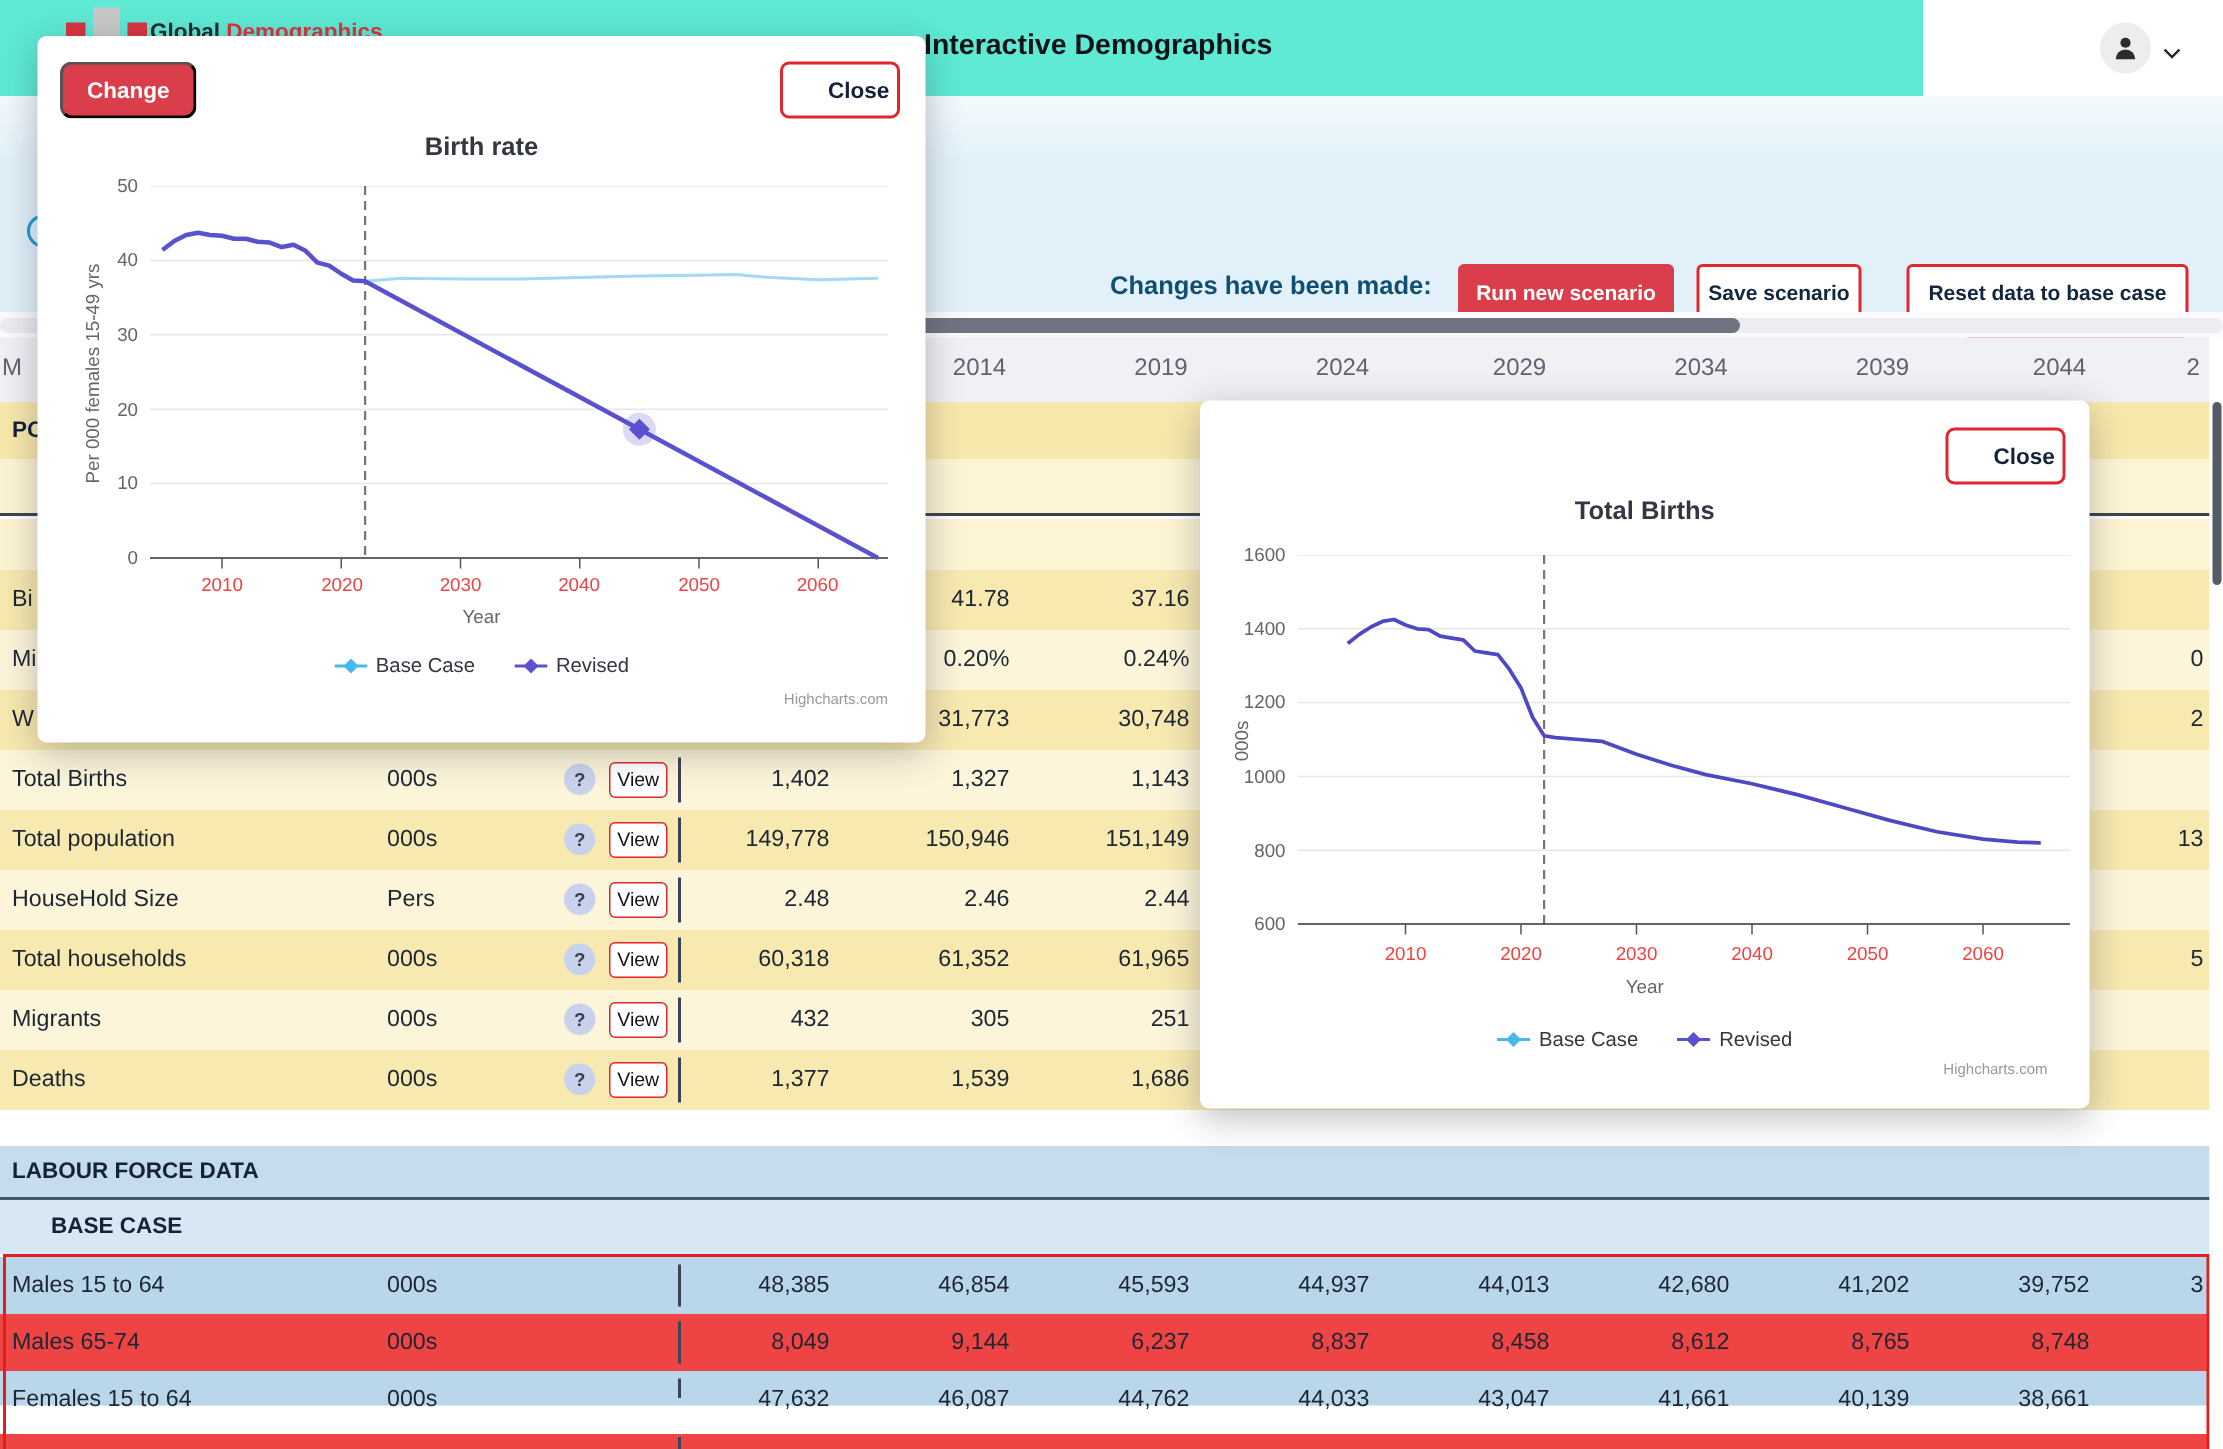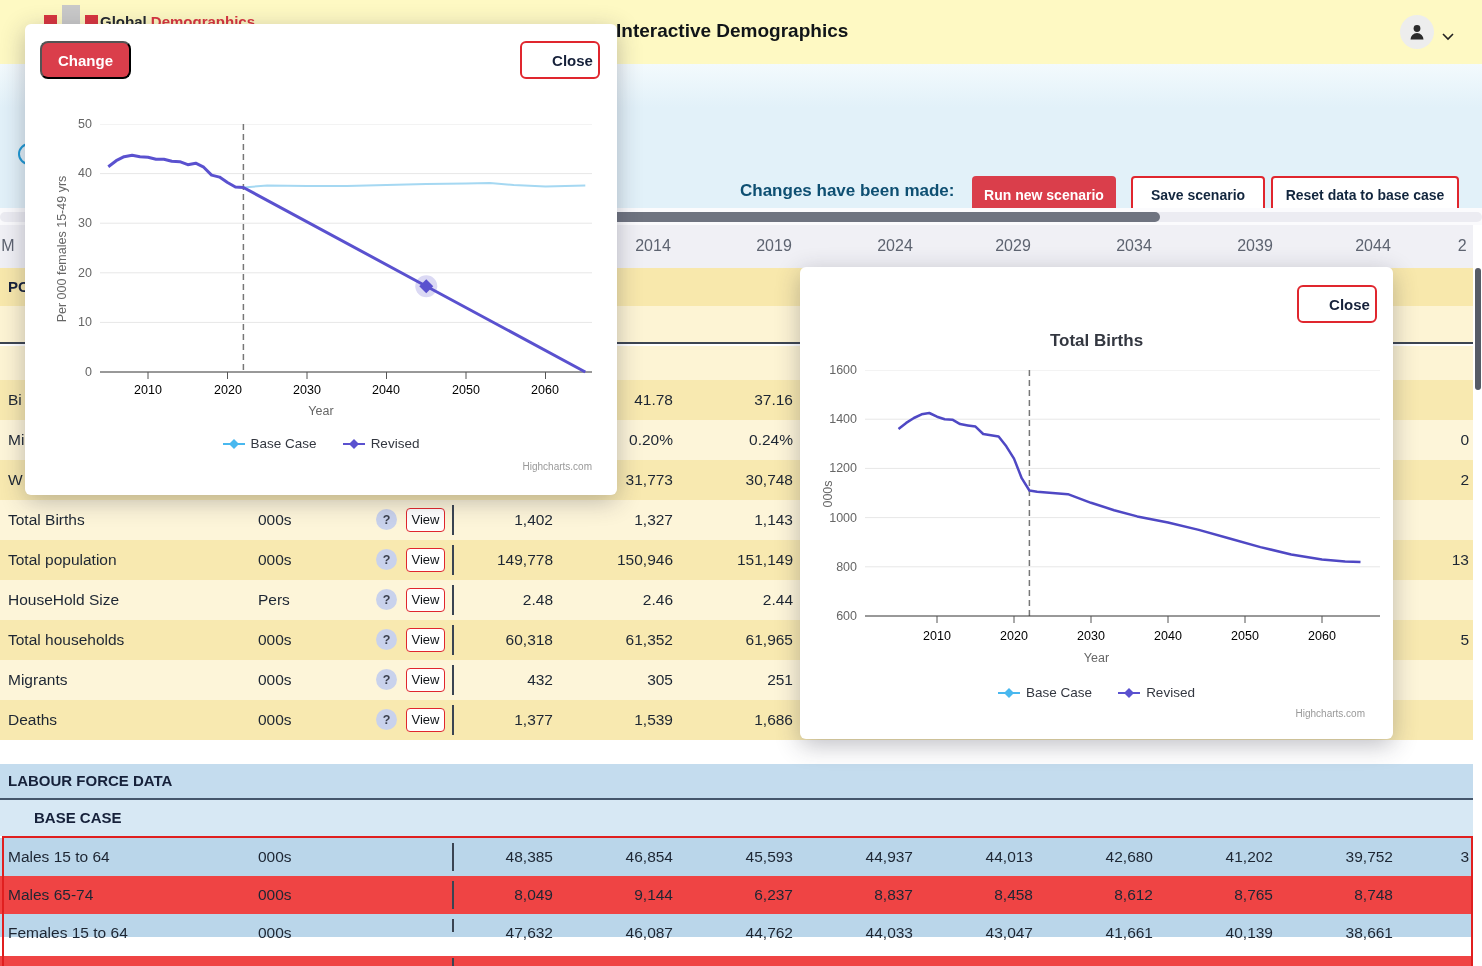--- a/index.html
+++ b/index.html
@@ -2,39 +2,39 @@
 <html><head>
 <meta charset="utf-8">
 <style>
   * { margin:0; padding:0; box-sizing:border-box; }
   html,body { width:1482px; height:966px; }
   body { position:relative; overflow:hidden; background:#fff;
          font-family:"Liberation Sans", sans-serif; color:#1d2633; }
   .abs { position:absolute; }
 
   
-  .app-header { position:absolute; left:0; top:0; width:1482px; height:64px; background:#fef9c3; }
+  .app-header { position:absolute; left:0; top:0; width:1282px; height:64px; background:#5eead4; }
   .logo-bar { position:absolute; }
   .logo-text { position:absolute; left:100px; top:13px; font-size:15px; font-weight:bold; color:#23272e; white-space:nowrap; }
   .logo-text b { color:#d8353f; }
   .page-title { position:absolute; left:616px; top:20px; font-size:19px; font-weight:bold; color:#101418; }
   .avatar { position:absolute; left:1400px; top:15px; width:34px; height:34px; border-radius:50%; background:#ededed; display:flex; align-items:center; justify-content:center; }
   .hdr-chev { position:absolute; left:1442px; top:27px; }
 
   
   .banner { position:absolute; left:0; top:64px; width:1482px; height:144px;
             background:linear-gradient(#f3fafd, #e2f1f9 30%); }
   .blue-arc { position:absolute; left:18px; top:79px; width:22px; height:22px; border:2.5px solid #1f9ad6; border-radius:50%; background:transparent; }
   .changes-label { position:absolute; left:740px; top:117px; font-size:17px; font-weight:bold; color:#0e4f72; }
   .btn { position:absolute; display:flex; align-items:center; justify-content:center; cursor:pointer;
          font-weight:bold; font-size:14px; border-radius:4px; white-space:nowrap; }
   .btn-red { background:#da3e4b; color:#fff; border:none; }
   .btn-outline { background:#fff; color:#12263e; border:2px solid #e0262e; }
   .btn-run { left:972px; top:112px; width:144px; height:37px; }
-  .btn-save { left:1131px; top:112px; width:134px; height:37px; }
+  .btn-save { left:1131px; top:112px; width:110px; height:37px; }
   .btn-reset { left:1271px; top:112px; width:188px; height:37px; }
   .btn-download { left:1310px; top:160px; width:147px; height:36px; font-size:13.5px; gap:7px; }
 
   
   .hscroll-zone { position:absolute; left:0; top:208px; width:1482px; height:17px; background:#fbfbfd; }
   .hscroll-track { position:absolute; left:0; top:4px; width:1482px; height:10px; background:#ececf2; border-radius:5px; }
   .hscroll-thumb { position:absolute; left:300px; top:4px; width:860px; height:10px; background:#6f7480; border-radius:5px; }
 
   
   .row { position:absolute; left:0; width:1473px; }
@@ -69,21 +69,21 @@
   .redbox { position:absolute; left:2px; top:836px; width:1471px; height:140px; border:2px solid #e01f1f; }
 
   
   .modal { position:absolute; background:#fff; border-radius:6px; box-shadow:0 6px 24px rgba(40,40,60,.30); }
   .modal-birth { left:25px; top:24px; width:592px; height:471px; }
   .modal-total { left:800px; top:267px; width:593px; height:472px; }
   .btn-change { background:#da3e4b; color:#fff; border-radius:8px; font-size:15px; }
   .btn-close  { background:#fff; color:#16213a; border:2px solid #e0262e; border-radius:6px; font-size:15px;padding-left:25px; }
   .chart-title { position:absolute; width:100%; text-align:center; font-size:17px; font-weight:bold; color:#333740; }
   .ytick { position:absolute; width:38px; text-align:right; font-size:12.5px; color:#666; }
-  .xtick { position:absolute; width:50px; text-align:center; font-size:12.5px; color:#000000; }
+  .xtick { position:absolute; width:50px; text-align:center; font-size:12.5px; color:#ef4444; }
   .axis-label { position:absolute; font-size:12.5px; color:#666; }
   .ylab-rot { transform:rotate(-90deg); transform-origin:center; white-space:nowrap; }
   .legend { position:absolute; width:100%; display:flex; justify-content:center; gap:26px; font-size:13.5px; color:#333740; }
   .legend .li { display:flex; align-items:center; gap:6px; cursor:pointer; }
   .credit { position:absolute; font-size:10px; color:#999; }
   .tooltip { position:absolute; left:300px; top:202px; width:206px; height:47px; background:#fff;
              border:1px solid #b5b5b5; border-radius:6px; box-shadow:0 2px 6px rgba(0,0,0,.15); padding:5px 9px; z-index:5; }
   .tooltip .tt-year { font-size:10.5px; color:#333; }
   .tooltip .tt-line { font-size:12.5px; color:#333; margin-top:3px; white-space:nowrap; }
   .tooltip .tt-dot { color:#5a51cf; font-size:10px; }
@@ -303,20 +303,21 @@
 </div>
 
 <div class="redbox"></div>
 
 <div class="vscroll-gutter"></div>
 <div class="vscroll-thumb"></div>
 
 <div class="modal modal-birth">
   <button class="btn btn-change" style="left:15px;top:17px;width:91px;height:38px;">Change</button>
   <button class="btn btn-close" style="left:495px;top:17px;width:80px;height:38px;">Close</button>
+  <div class="chart-title" style="top:64px;">Birth rate</div>
 
   <span class="ytick" style="left:29px;top:93px;">50</span>
   <span class="ytick" style="left:29px;top:142px;">40</span>
   <span class="ytick" style="left:29px;top:192px;">30</span>
   <span class="ytick" style="left:29px;top:242px;">20</span>
   <span class="ytick" style="left:29px;top:291px;">10</span>
   <span class="ytick" style="left:29px;top:341px;">0</span>
   <span class="axis-label ylab-rot" style="left:-43px;top:218px;width:160px;text-align:center;">Per 000 females 15-49 yrs</span>
 
   <svg id="birth-svg" class="abs" style="left:75px;top:100px;" width="492" height="260" viewBox="0 0 492 260">

